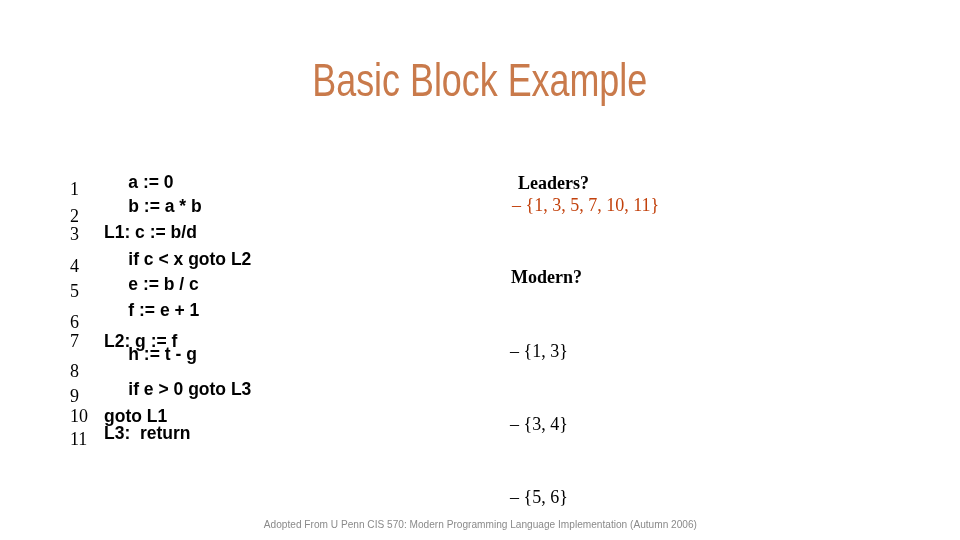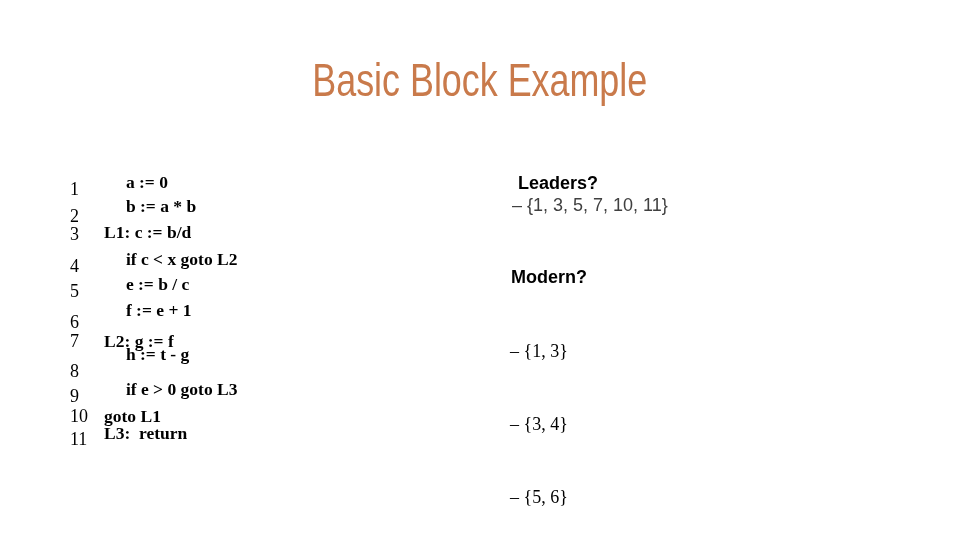--- a/index.html
+++ b/index.html
@@ -5,27 +5,27 @@
   html,body{margin:0;padding:0;background:#ffffff;}
   .slide{position:relative;width:960px;height:540px;background:#ffffff;overflow:hidden;
          font-family:"Liberation Sans",sans-serif;color:#000;}
   
   .title{position:absolute;left:0;right:0;top:57px;text-align:center;
          font-size:46px;line-height:1;color:#C97A4B;font-weight:400;}
   .title .squeeze{display:inline-block;transform:scaleX(0.78);transform-origin:50% 0;}
   
   .ln{position:absolute;left:70px;font-family:"Liberation Serif",serif;
       font-size:18px;line-height:1;color:#000;}
-  .cl{position:absolute;left:104px;font-family:Liberation Serif, serif;
+  .cl{position:absolute;left:104px;font-family:Liberation Sans, sans-serif;
       font-weight:bold;font-size:17.5px;line-height:1;white-space:pre;color:#000;}
   
-  .q{position:absolute;font-family:Liberation Sans, sans-serif;font-weight:bold;
+  .q{position:absolute;font-family:Liberation Serif, serif;font-weight:bold;
      font-size:18px;line-height:1;color:#000;}
-  .a{position:absolute;font-family:Liberation Sans, sans-serif;font-size:18px;
-     line-height:1;color:#404040;white-space:pre;text-align:right;}
+  .a{position:absolute;font-family:Liberation Serif, serif;font-size:18px;
+     line-height:1;color:#c2410c;white-space:pre;text-align:right;}
   .blocks-list{position:absolute;left:510px;top:291px;font-family:"Liberation Serif",serif;
      font-size:18px;line-height:24.2px;color:#000;white-space:pre;}
   
   .footer{position:absolute;left:0;right:0;top:518px;text-align:center;
           font-size:11px;line-height:1.2;color:#8A8A8A;}
   .footer .squeeze{display:inline-block;transform:scaleX(0.92);transform-origin:50% 0;}
 </style>
 </head>
 <body>
 
@@ -69,14 +69,17 @@
     <div class="blocks-list">
       <div>– {1, 3}</div>
       <div>– {3, 4}</div>
       <div>– {5, 6}</div>
       
       
       
     </div>
   </div>
 
+  <div class="footer">
+    <span class="squeeze">Adopted From U Penn CIS 570: Modern Programming Language Implementation (Autumn 2006)</span>
+  </div>
 
 </div>
 
 </body></html>

